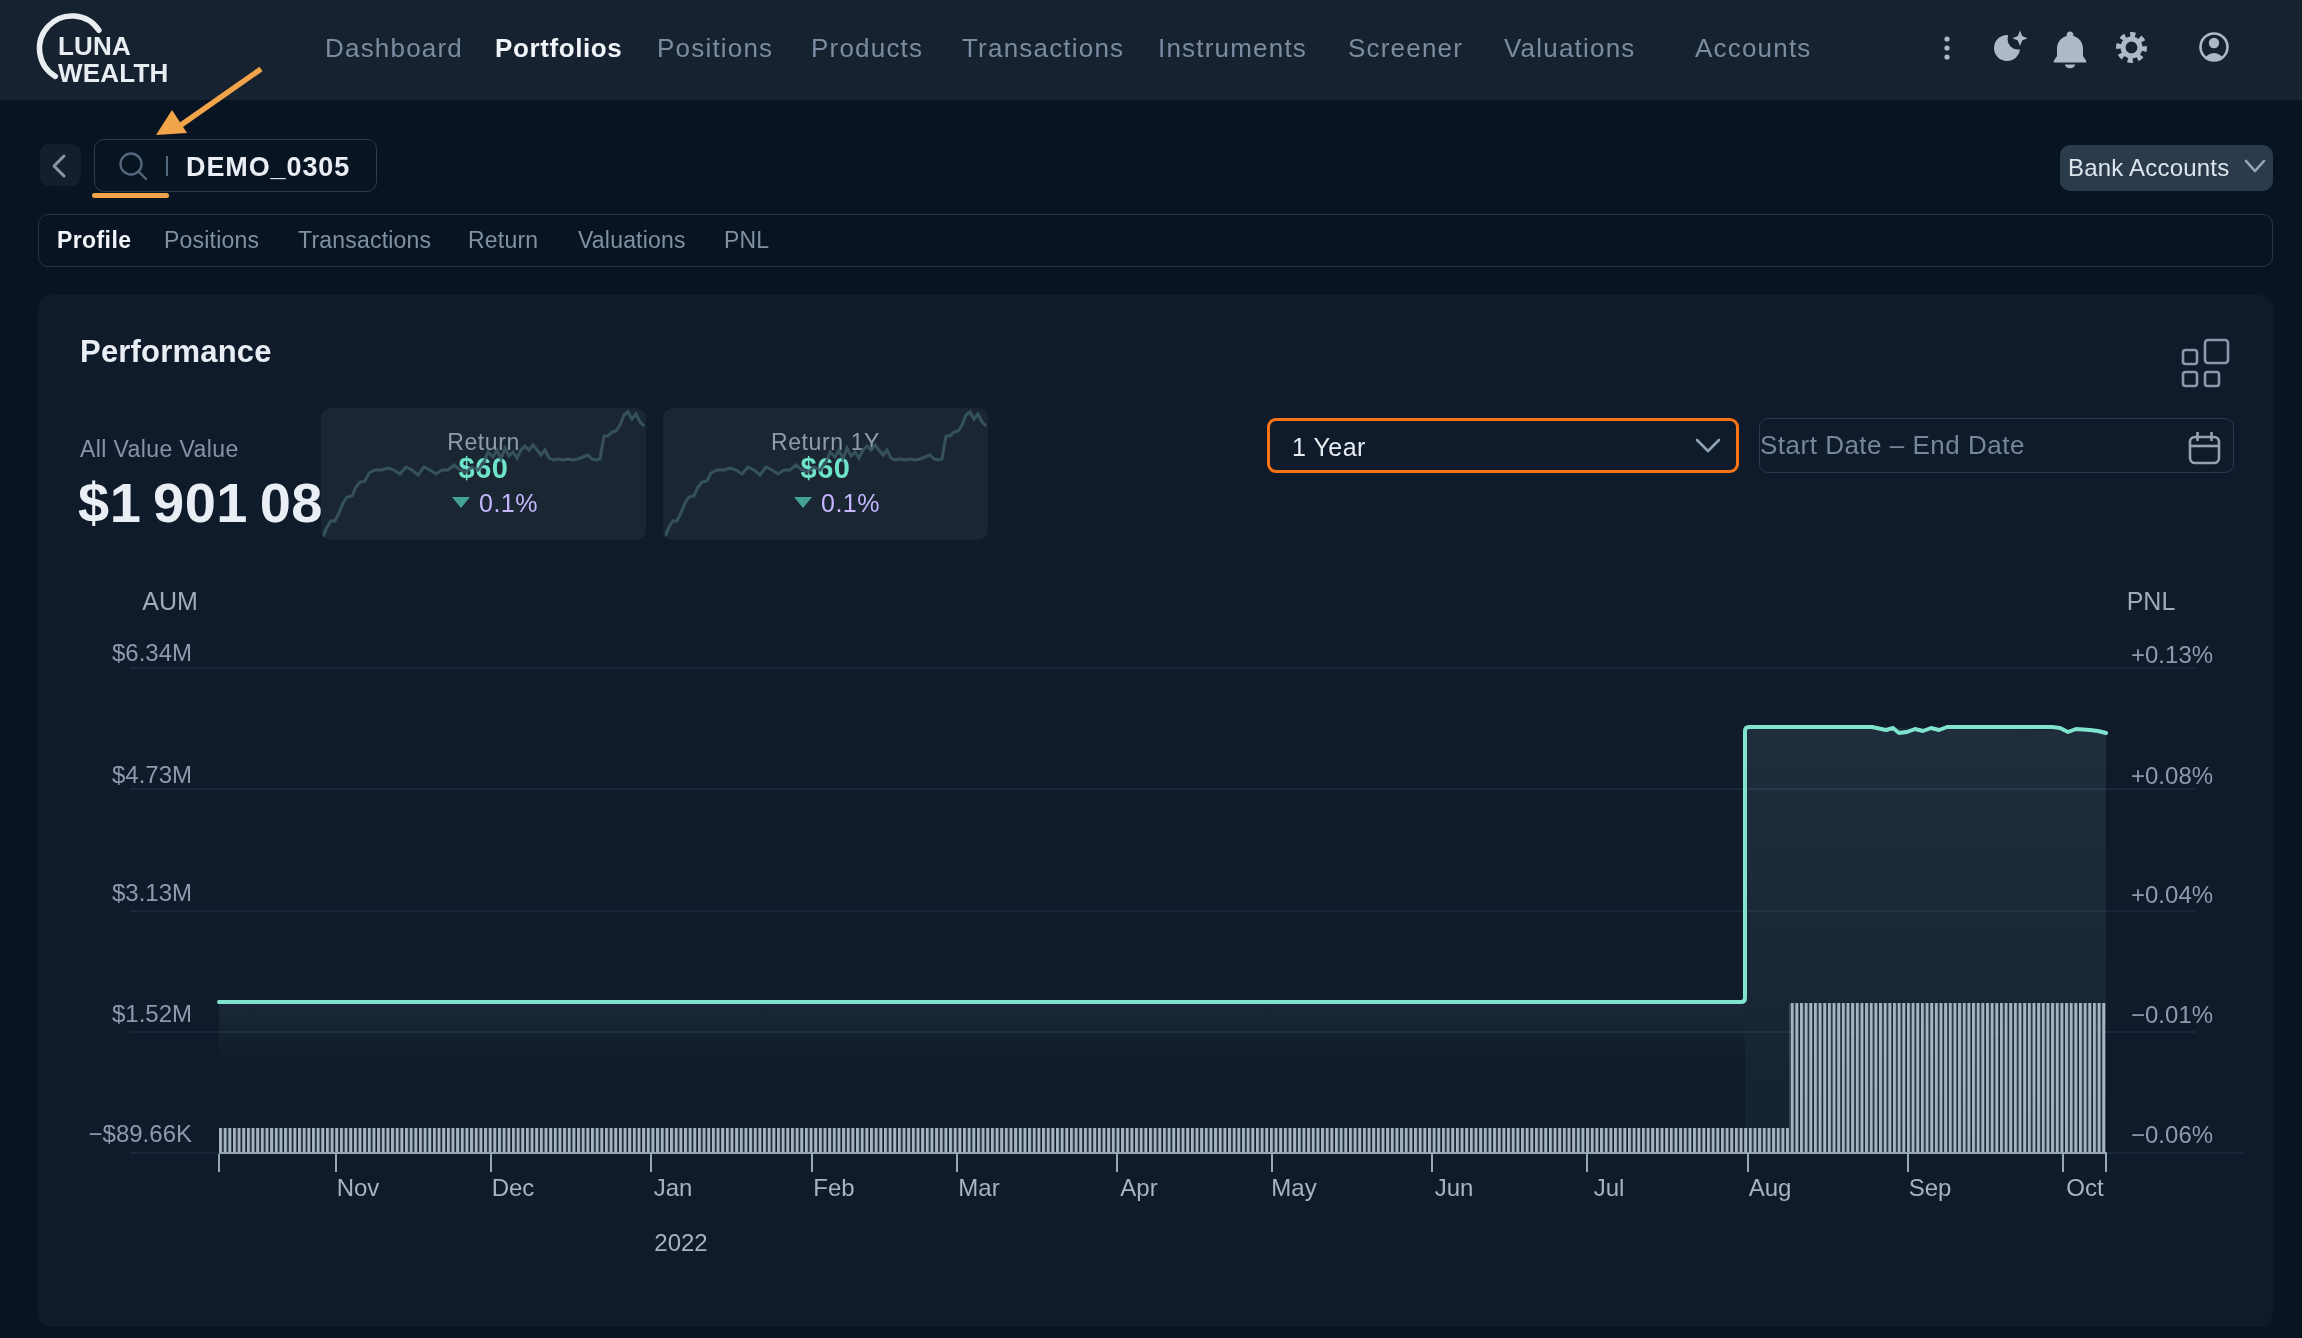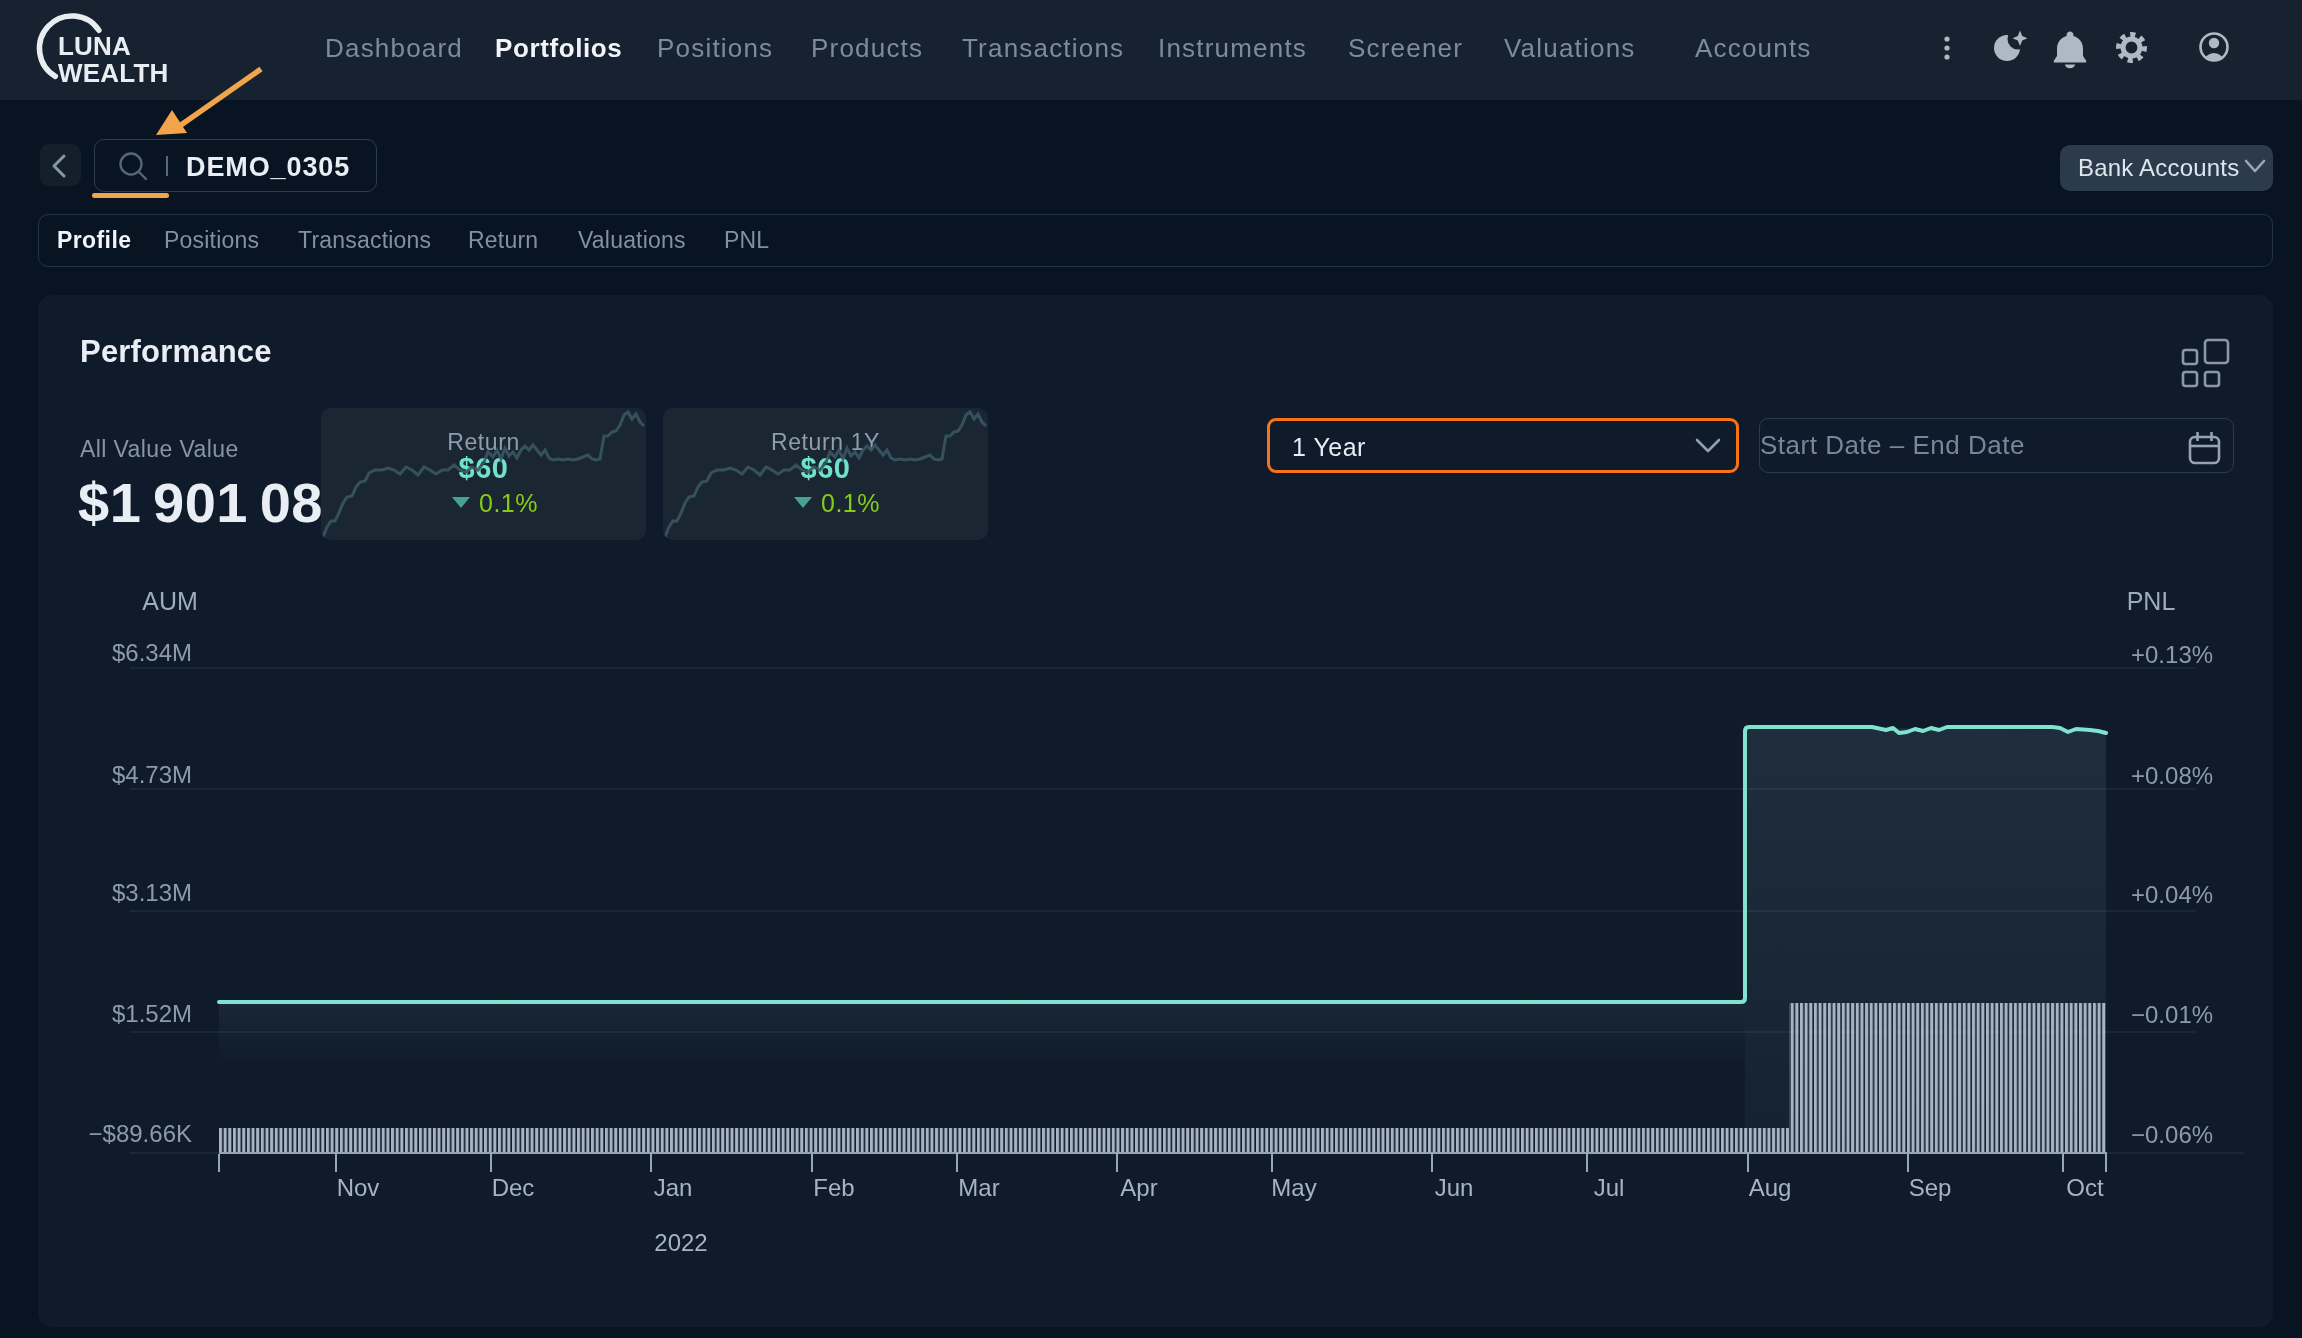--- a/index.html
+++ b/index.html
@@ -15,21 +15,21 @@
     background:#131f2b; border-radius:9px; }
   .searchbox { position:absolute; left:94px; top:139px; width:283px; height:53px;
     border:1px solid #2b3c4e; border-radius:10px; }
   .demotxt { position:absolute; left:186px; top:152px; font-size:27px; font-weight:700;
     color:#e9eef4; letter-spacing:0.9px; }
   .sep { position:absolute; left:166px; top:156px; width:2px; height:20px; background:#56697c; }
   .underline { position:absolute; left:92px; top:193px; width:77px; height:5px;
     background:#f2a44a; border-radius:3px; }
   .bankbtn { position:absolute; left:2060px; top:145px; width:213px; height:46px;
     background:#2c3b4c; border-radius:10px; font-size:24px; color:#dde5ed;
-    line-height:46px; padding-left:18px; letter-spacing:0.2px; }
+    line-height:46px; padding-left:8px; letter-spacing:0.2px; }
   
   .tabs { position:absolute; left:38px; top:214px; width:2235px; height:53px;
     border:1px solid #223448; border-radius:10px; }
   .tab { position:absolute; top:214px; height:53px; line-height:53px; font-size:23px;
     color:#8191a4; letter-spacing:0.2px; }
   .tab.on { color:#f1f5f9; font-weight:700; letter-spacing:0.4px; }
   
   .panel { position:absolute; left:38px; top:295px; width:2235px; height:1032px;
     background:#0f1b2a; border-radius:14px; }
   .ptitle { position:absolute; left:80px; top:334px; font-size:31px; font-weight:700;
@@ -38,21 +38,21 @@
     letter-spacing:0.4px; }
   .avalue { position:absolute; left:78px; top:470px; font-size:56px; font-weight:700;
     color:#e9eef4; letter-spacing:0.5px; }
   .mini { position:absolute; top:408px; width:325px; height:132px; background:#1a2733;
     border-radius:10px; overflow:hidden; }
   .mini .l1 { position:absolute; top:21px; width:100%; text-align:center; font-size:23px;
     color:#8e9cad; letter-spacing:0.6px; }
   .mini .l2 { position:absolute; top:44px; width:100%; text-align:center; font-size:29px;
     font-weight:700; color:#6fe3c9; letter-spacing:0.5px; }
   .mini .l3 { position:absolute; top:81px; left:25px; width:100%; text-align:center; font-size:25px;
-    color:#84cc16; letter-spacing:0.5px; }
+    color:#c4b5fd; letter-spacing:0.5px; }
   .sel1 { position:absolute; left:1267px; top:418px; width:472px; height:55px;
     border:3px solid #f97316; border-radius:9px; font-size:25px; color:#e6ecf2;
     line-height:53px; padding-left:22px; letter-spacing:0.5px; }
   .sel2 { position:absolute; left:1759px; top:418px; width:475px; height:55px;
     border:1px solid #2a3b4e; border-radius:9px; font-size:26px; color:#76869c;
     line-height:53px; letter-spacing:0.5px; }
   svg.overlay { position:absolute; left:0; top:0; width:2302px; height:1338px; }
 </style>
 </head>
 <body>

